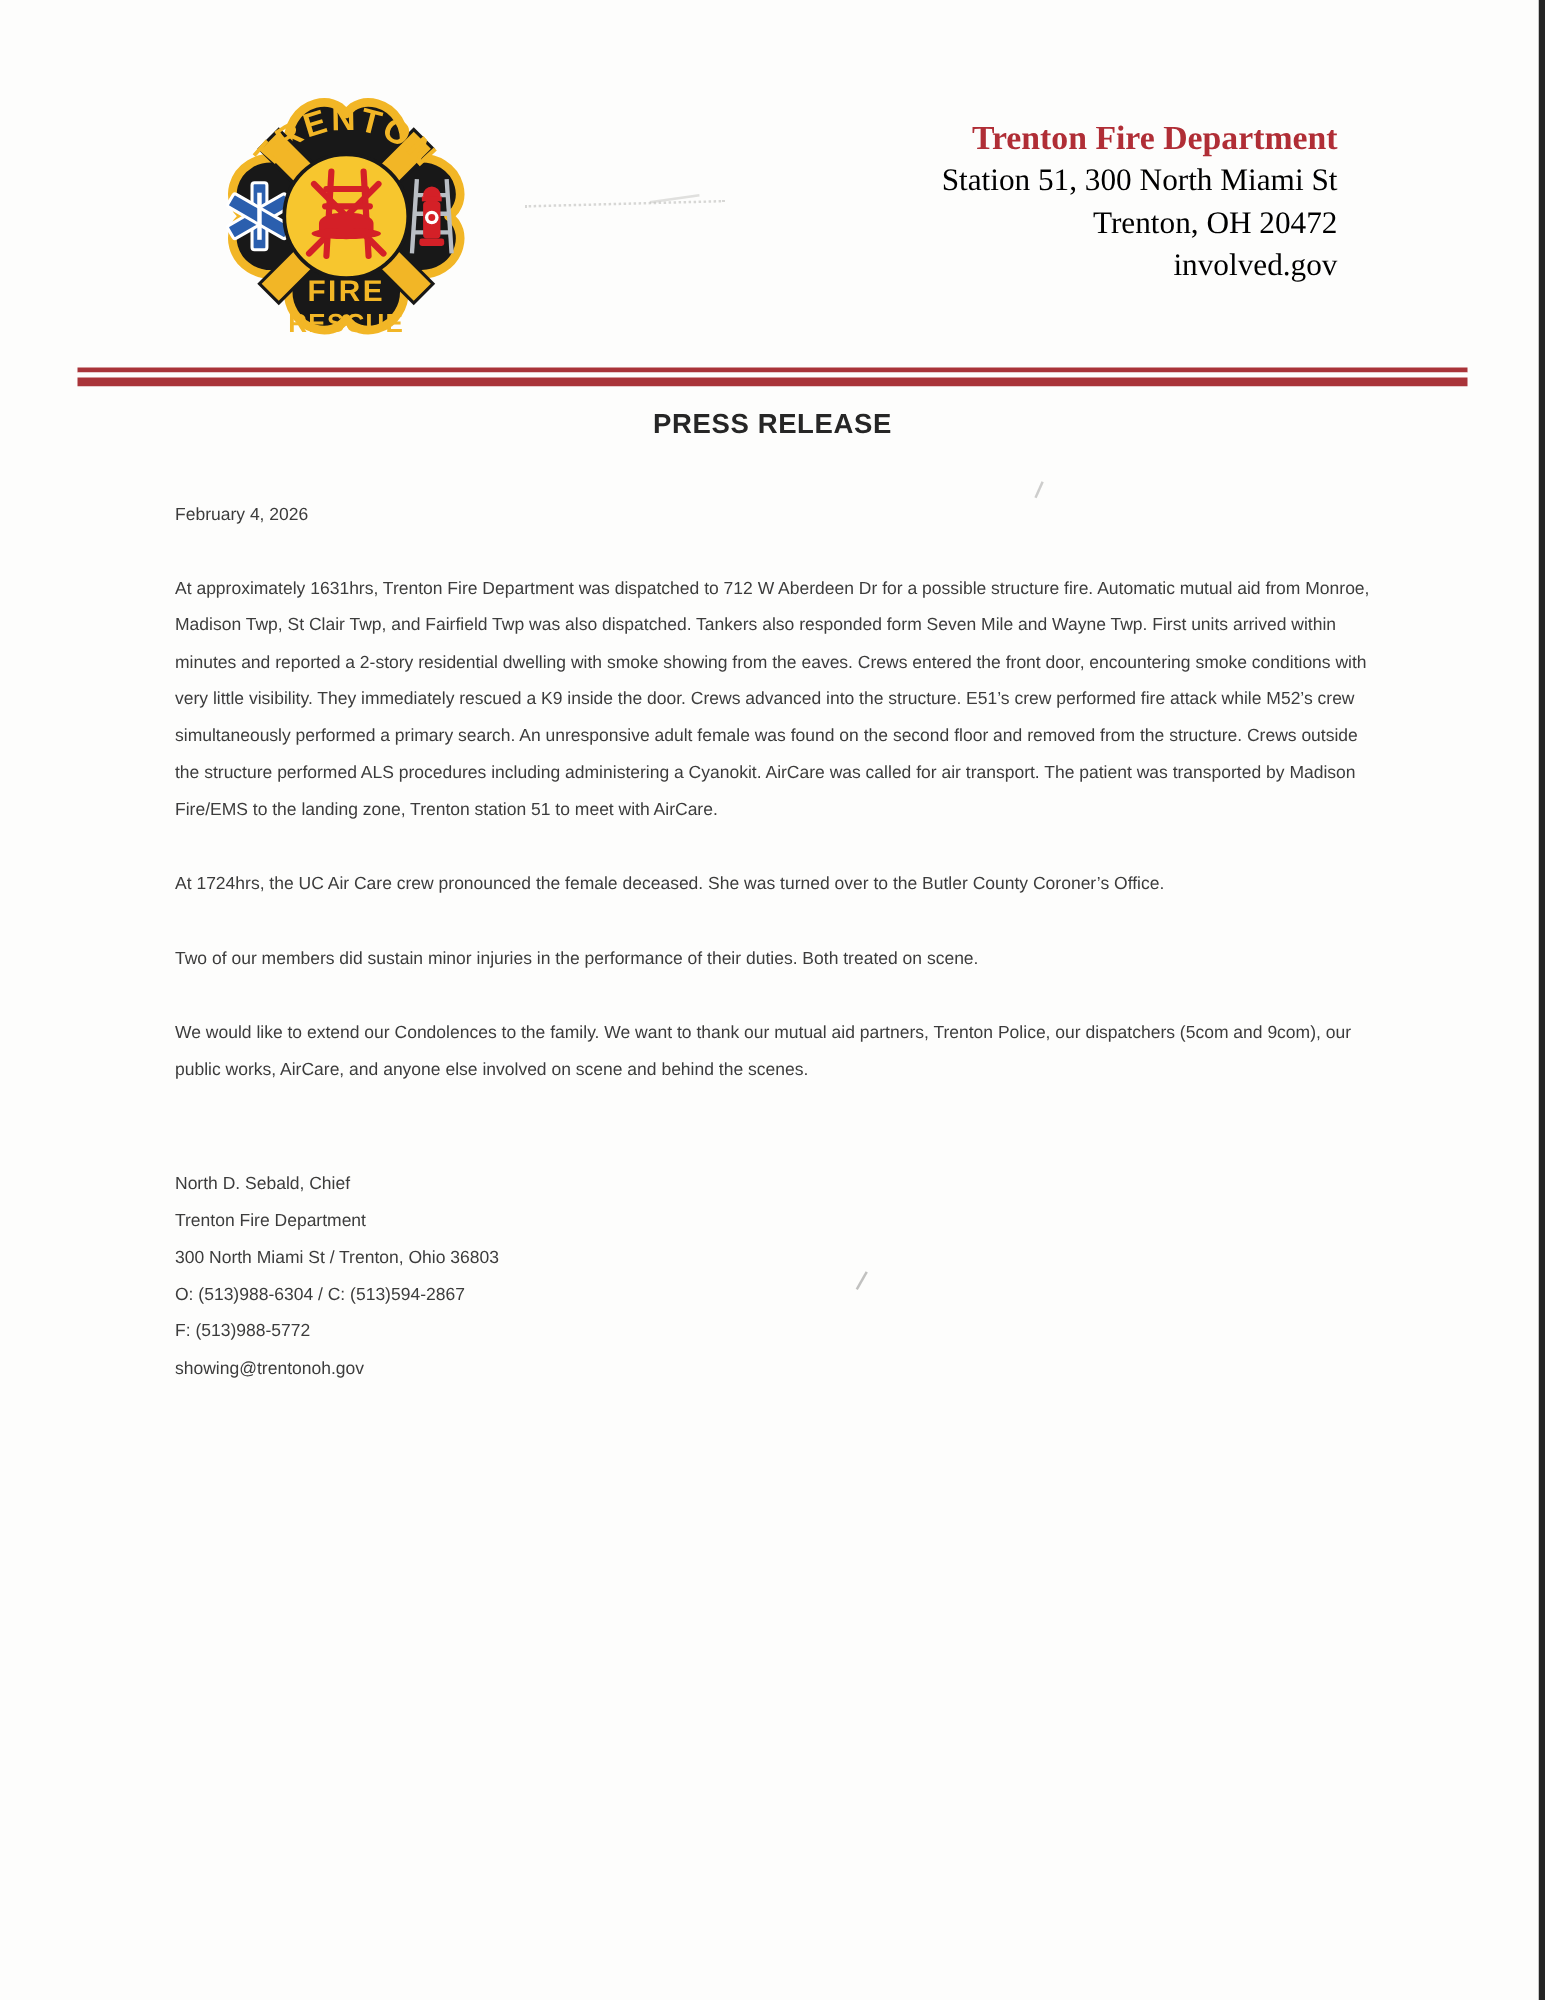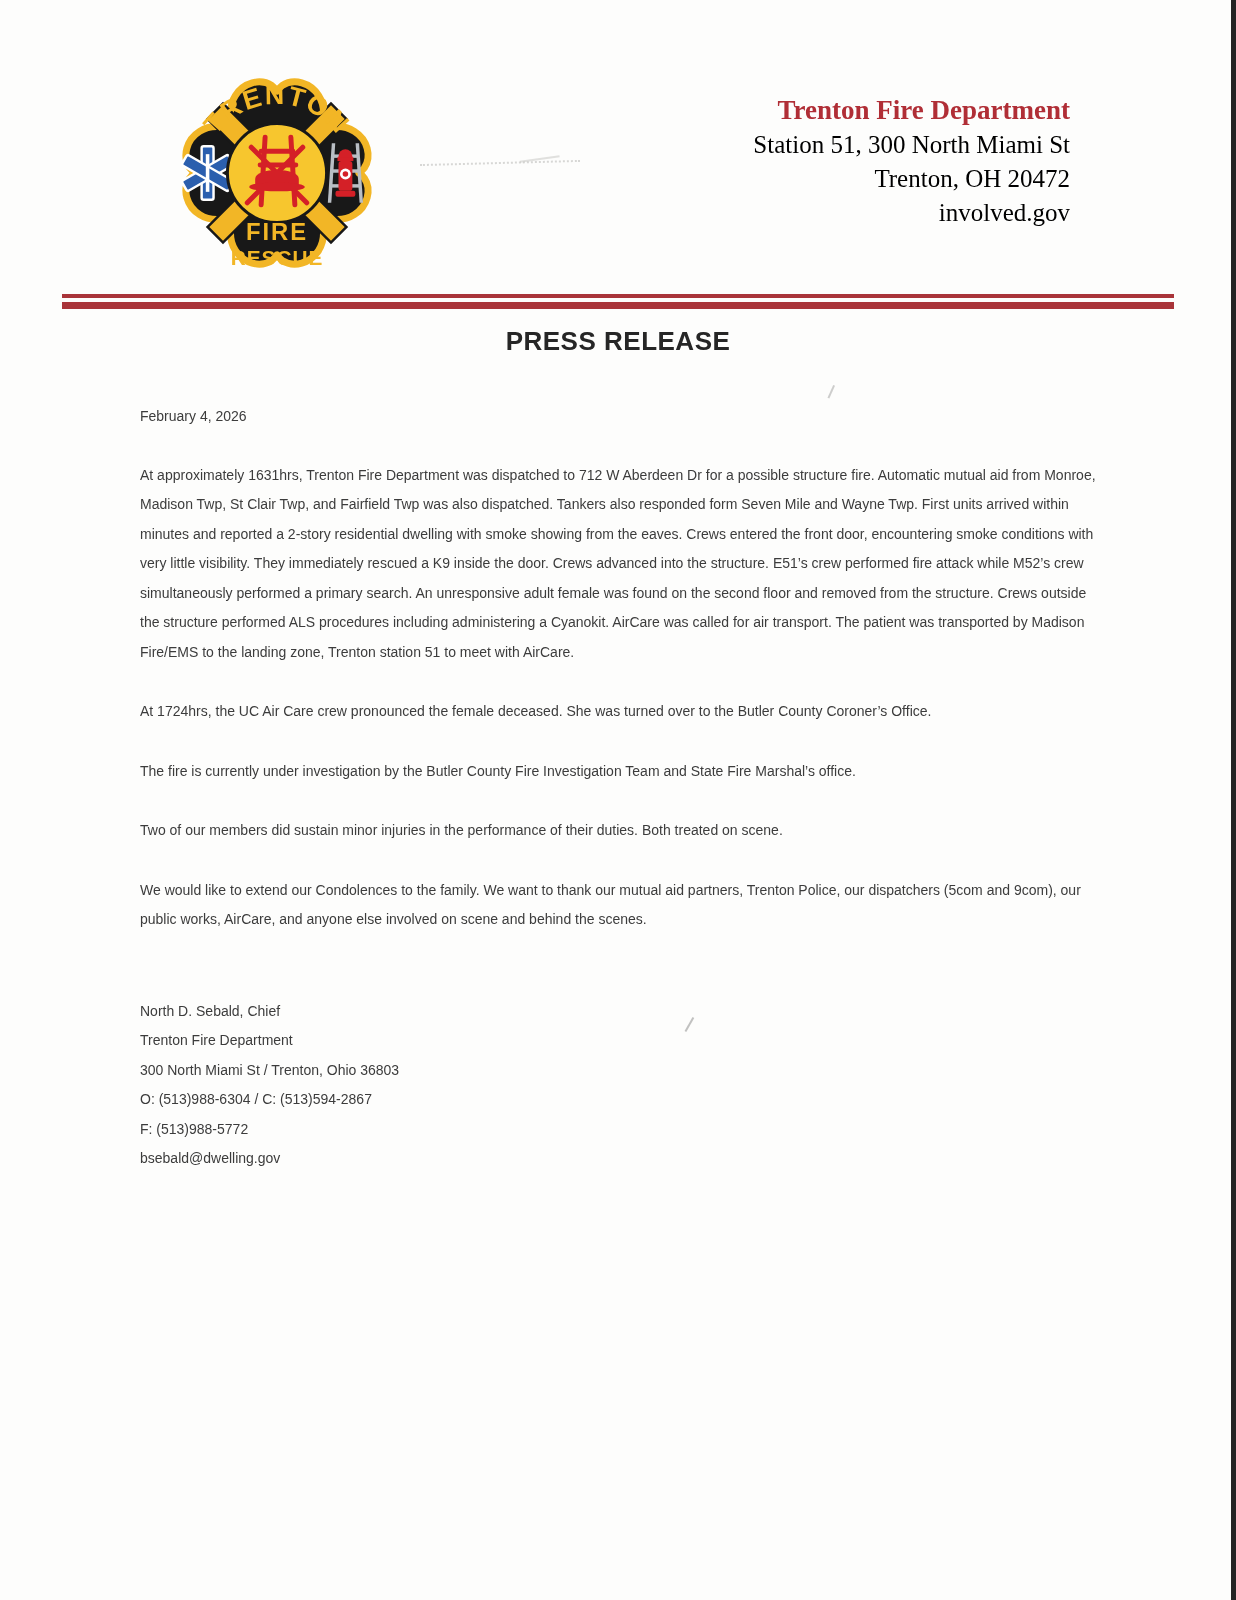--- a/index.html
+++ b/index.html
@@ -57,21 +57,21 @@
   }
 
   
   .rule { margin:2px 62px 0 62px; }
   .rule .thin  { height:4px; background:#a93439; }
   .rule .gap   { height:4px; background:#fdfdfc; }
   .rule .thick { height:7px; background:#a93439; }
 
   .doc-title {
     text-align:center;
-    font-size:26px;
+    font-size:22px;
     font-weight:bold;
     letter-spacing:.5px;
     color:#262626;
     margin-top:17px;
   }
 
   .content {
     margin:45px 136px 0 140px;
     font-size:14px;
     line-height:29.5px;
@@ -194,30 +194,29 @@
       <div class="thick"></div>
   </div>
 
   <div class="doc-title">PRESS RELEASE</div>
 
   <div class="content">
     <div class="date">February 4, 2026</div>
 
     <p>At approximately 1631hrs, Trenton Fire Department was dispatched to 712 W Aberdeen Dr for a possible structure fire. Automatic mutual aid from Monroe, Madison Twp, St Clair Twp, and Fairfield Twp was also dispatched. Tankers also responded form Seven Mile and Wayne Twp. First units arrived within minutes and reported a 2-story residential dwelling with smoke showing from the eaves. Crews entered the front door, encountering smoke conditions with very little visibility. They immediately rescued a K9 inside the door. Crews advanced into the structure. E51’s crew performed fire attack while M52’s crew simultaneously performed a primary search. An unresponsive adult female was found on the second floor and removed from the structure. Crews outside the structure performed ALS procedures including administering a Cyanokit. AirCare was called for air transport. The patient was transported by Madison Fire/EMS to the landing zone, Trenton station 51 to meet with AirCare.</p>
     <p>At 1724hrs, the UC Air Care crew pronounced the female deceased. She was turned over to the Butler County Coroner’s Office.</p>
-    <p>The fire is currently under investigation by the Butler County Fire Investigation Team and State Fire Marshal’s office.</p>
     <p>Two of our members did sustain minor injuries in the performance of their duties. Both treated on scene.</p>
     <p>We would like to extend our Condolences to the family. We want to thank our mutual aid partners, Trenton Police, our dispatchers (5com and 9com), our public works, AirCare, and anyone else involved on scene and behind the scenes.</p>
 
     <div class="signature">
       <div>North D. Sebald, Chief</div>
       <div>Trenton Fire Department</div>
       <div>300 North Miami St / Trenton, Ohio 36803</div>
       <div>O: (513)988-6304 / C: (513)594-2867</div>
       <div>F: (513)988-5772</div>
-      <div>bsebald@dwelling.gov</div>
+      <div>showing@trentonoh.gov</div>
     </div>
   </div>
 
   <div class="tick-a"></div>
   <div class="tick-b"></div>
   <div class="scan-edge"></div>
 </div>
 
 </body></html>

